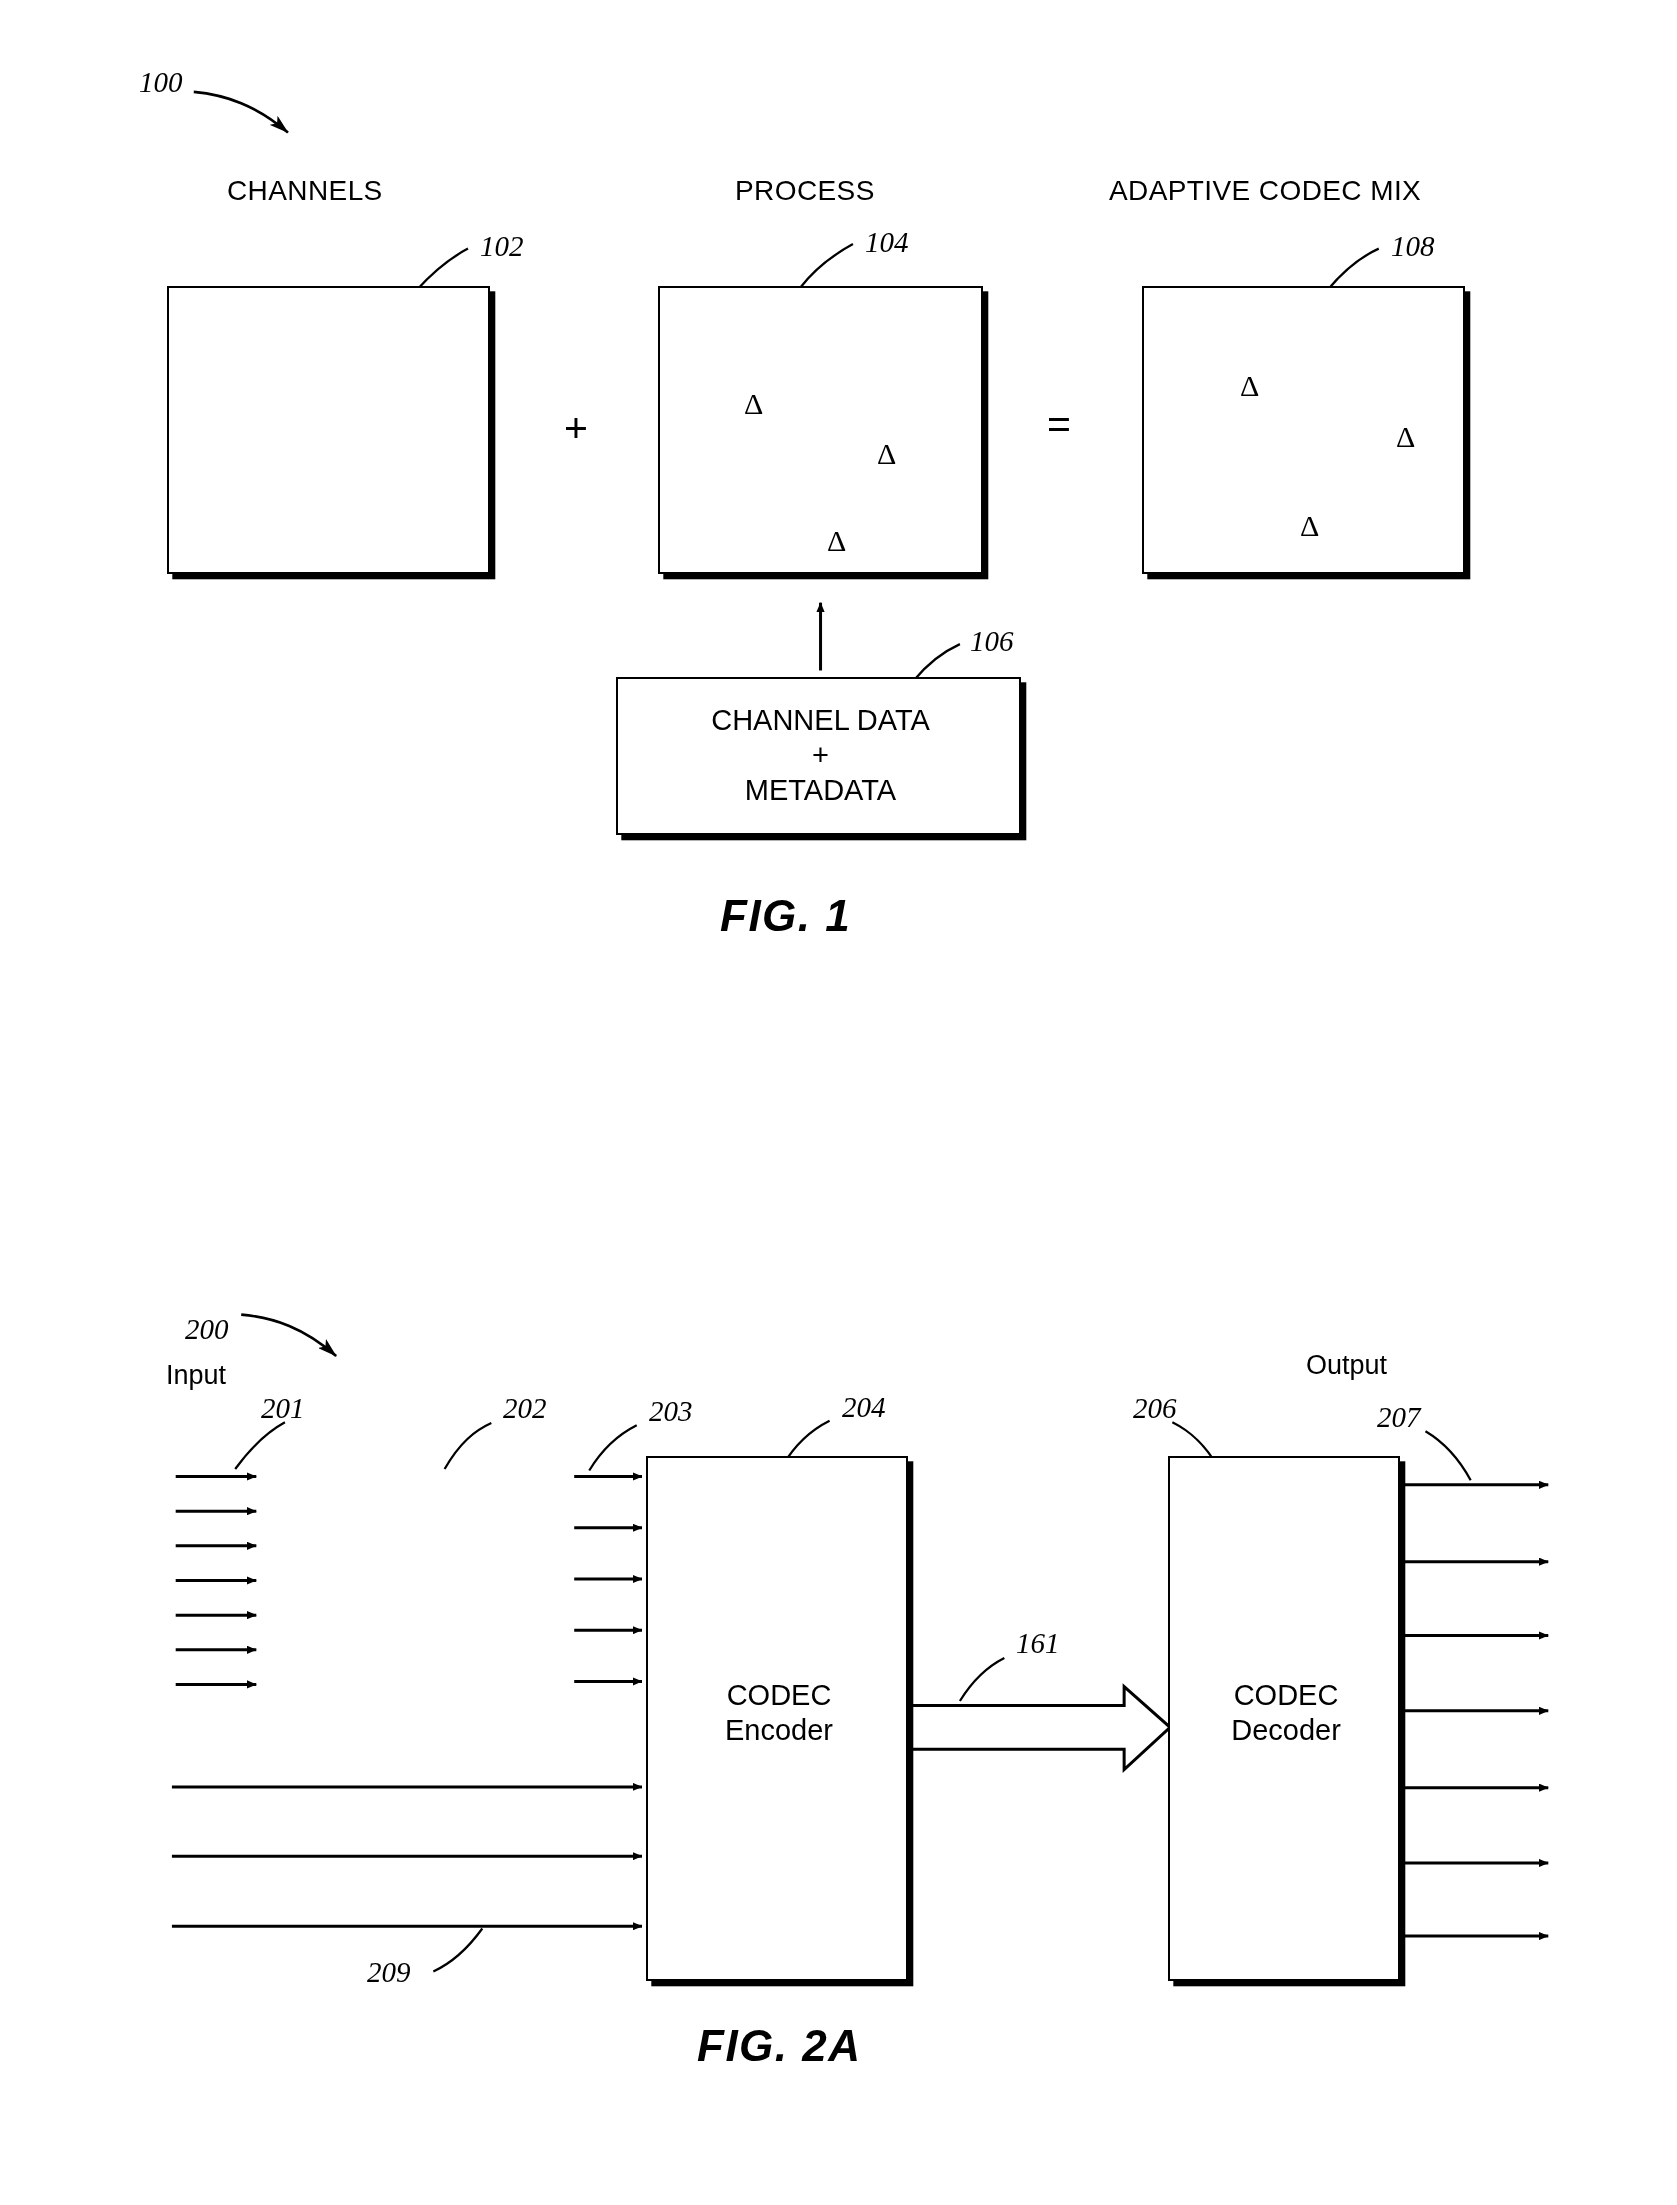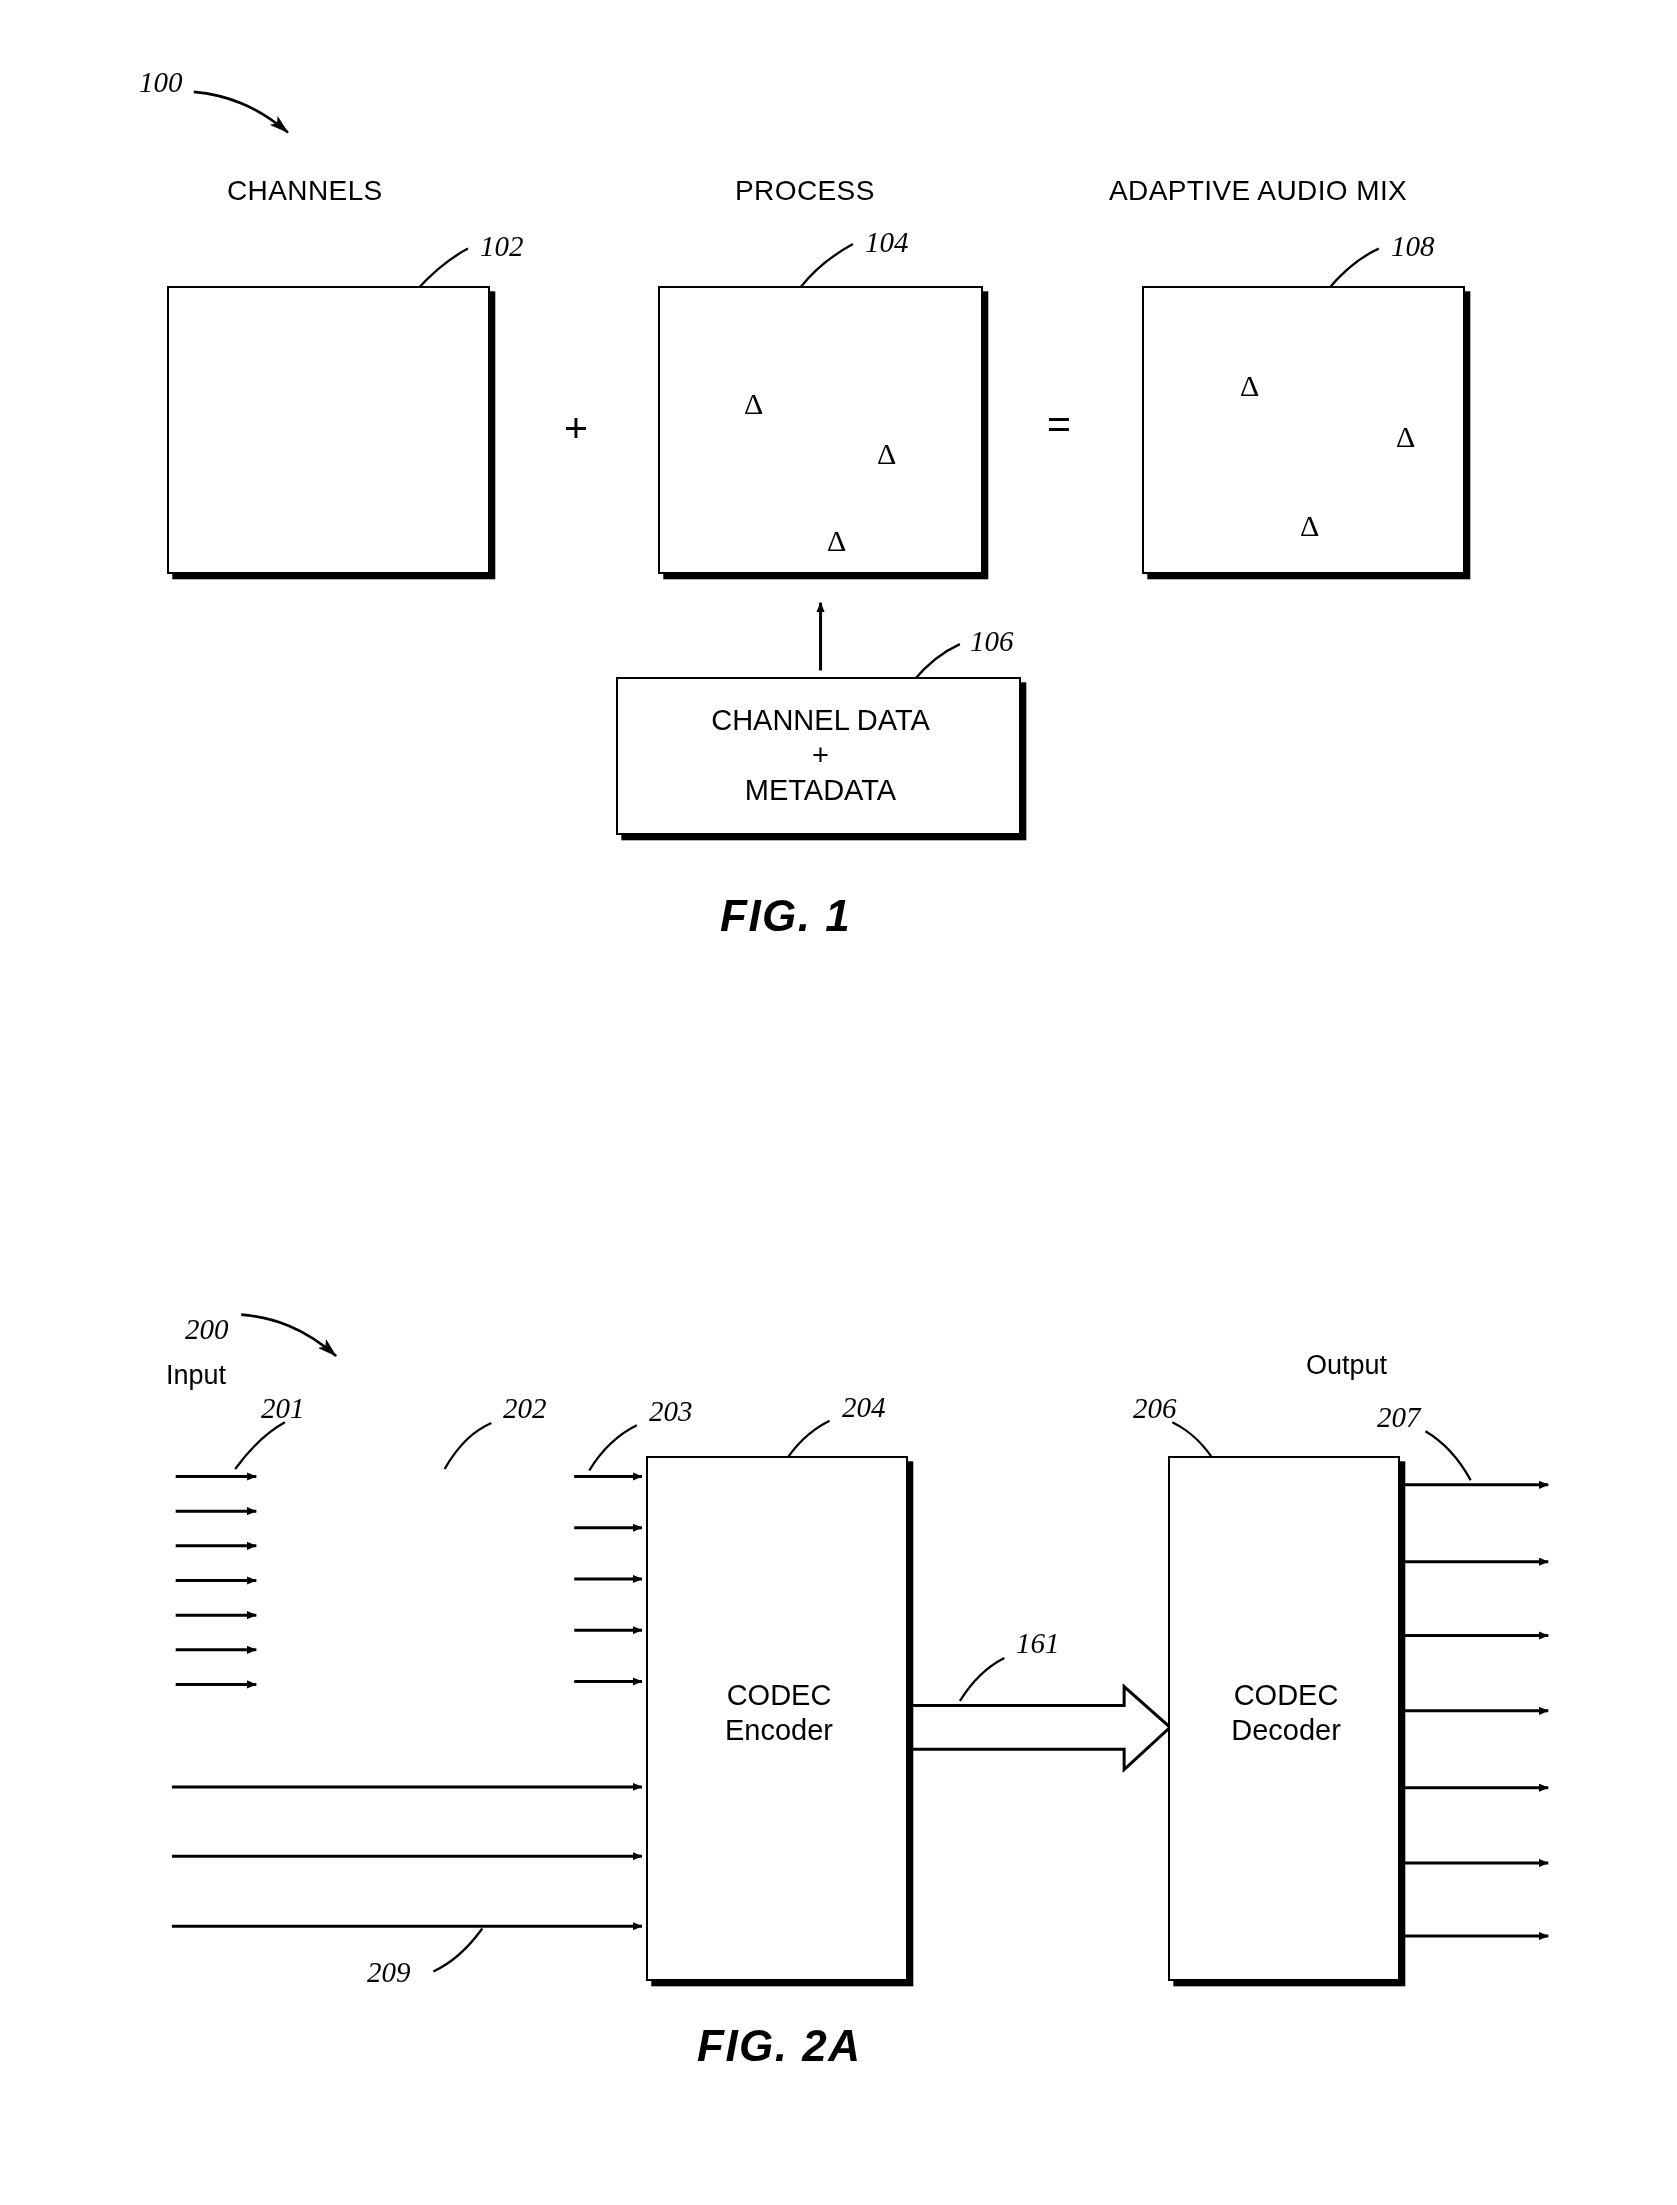--- a/index.html
+++ b/index.html
@@ -196,21 +196,21 @@
       </g>
 
       <path d="M1206,2264 L1492,2264 L1492,2239 L1553,2293 L1492,2349 L1492,2322 L1206,2322 Z" fill="#ffffff" stroke="#000" stroke-width="4"></path>
     </g>
   </svg>
 
   <div class="abs refnum" style="left:139px; top:66px;">100</div>
 
   <div class="abs caption" style="left:227px; top:175px;">CHANNELS</div>
   <div class="abs caption" style="left:735px; top:175px;">PROCESS</div>
-  <div class="abs caption" style="left:1109px; top:175px;">ADAPTIVE AUDIO MIX</div>
+  <div class="abs caption" style="left:1109px; top:175px;">ADAPTIVE CODEC MIX</div>
 
   <div class="abs refnum" style="left:480px; top:230px;">102</div>
   <div class="abs refnum" style="left:865px; top:226px;">104</div>
   <div class="abs refnum" style="left:1391px; top:230px;">108</div>
   <div class="abs refnum" style="left:970px; top:625px;">106</div>
 
   <div class="figbox" style="left:167px; top:286px; width:323px; height:288px;"></div>
 
   <div class="figbox" style="left:658px; top:286px; width:325px; height:288px;">
     <span class="glyph-tri" style="left:84px; top:101px;">Δ</span>

